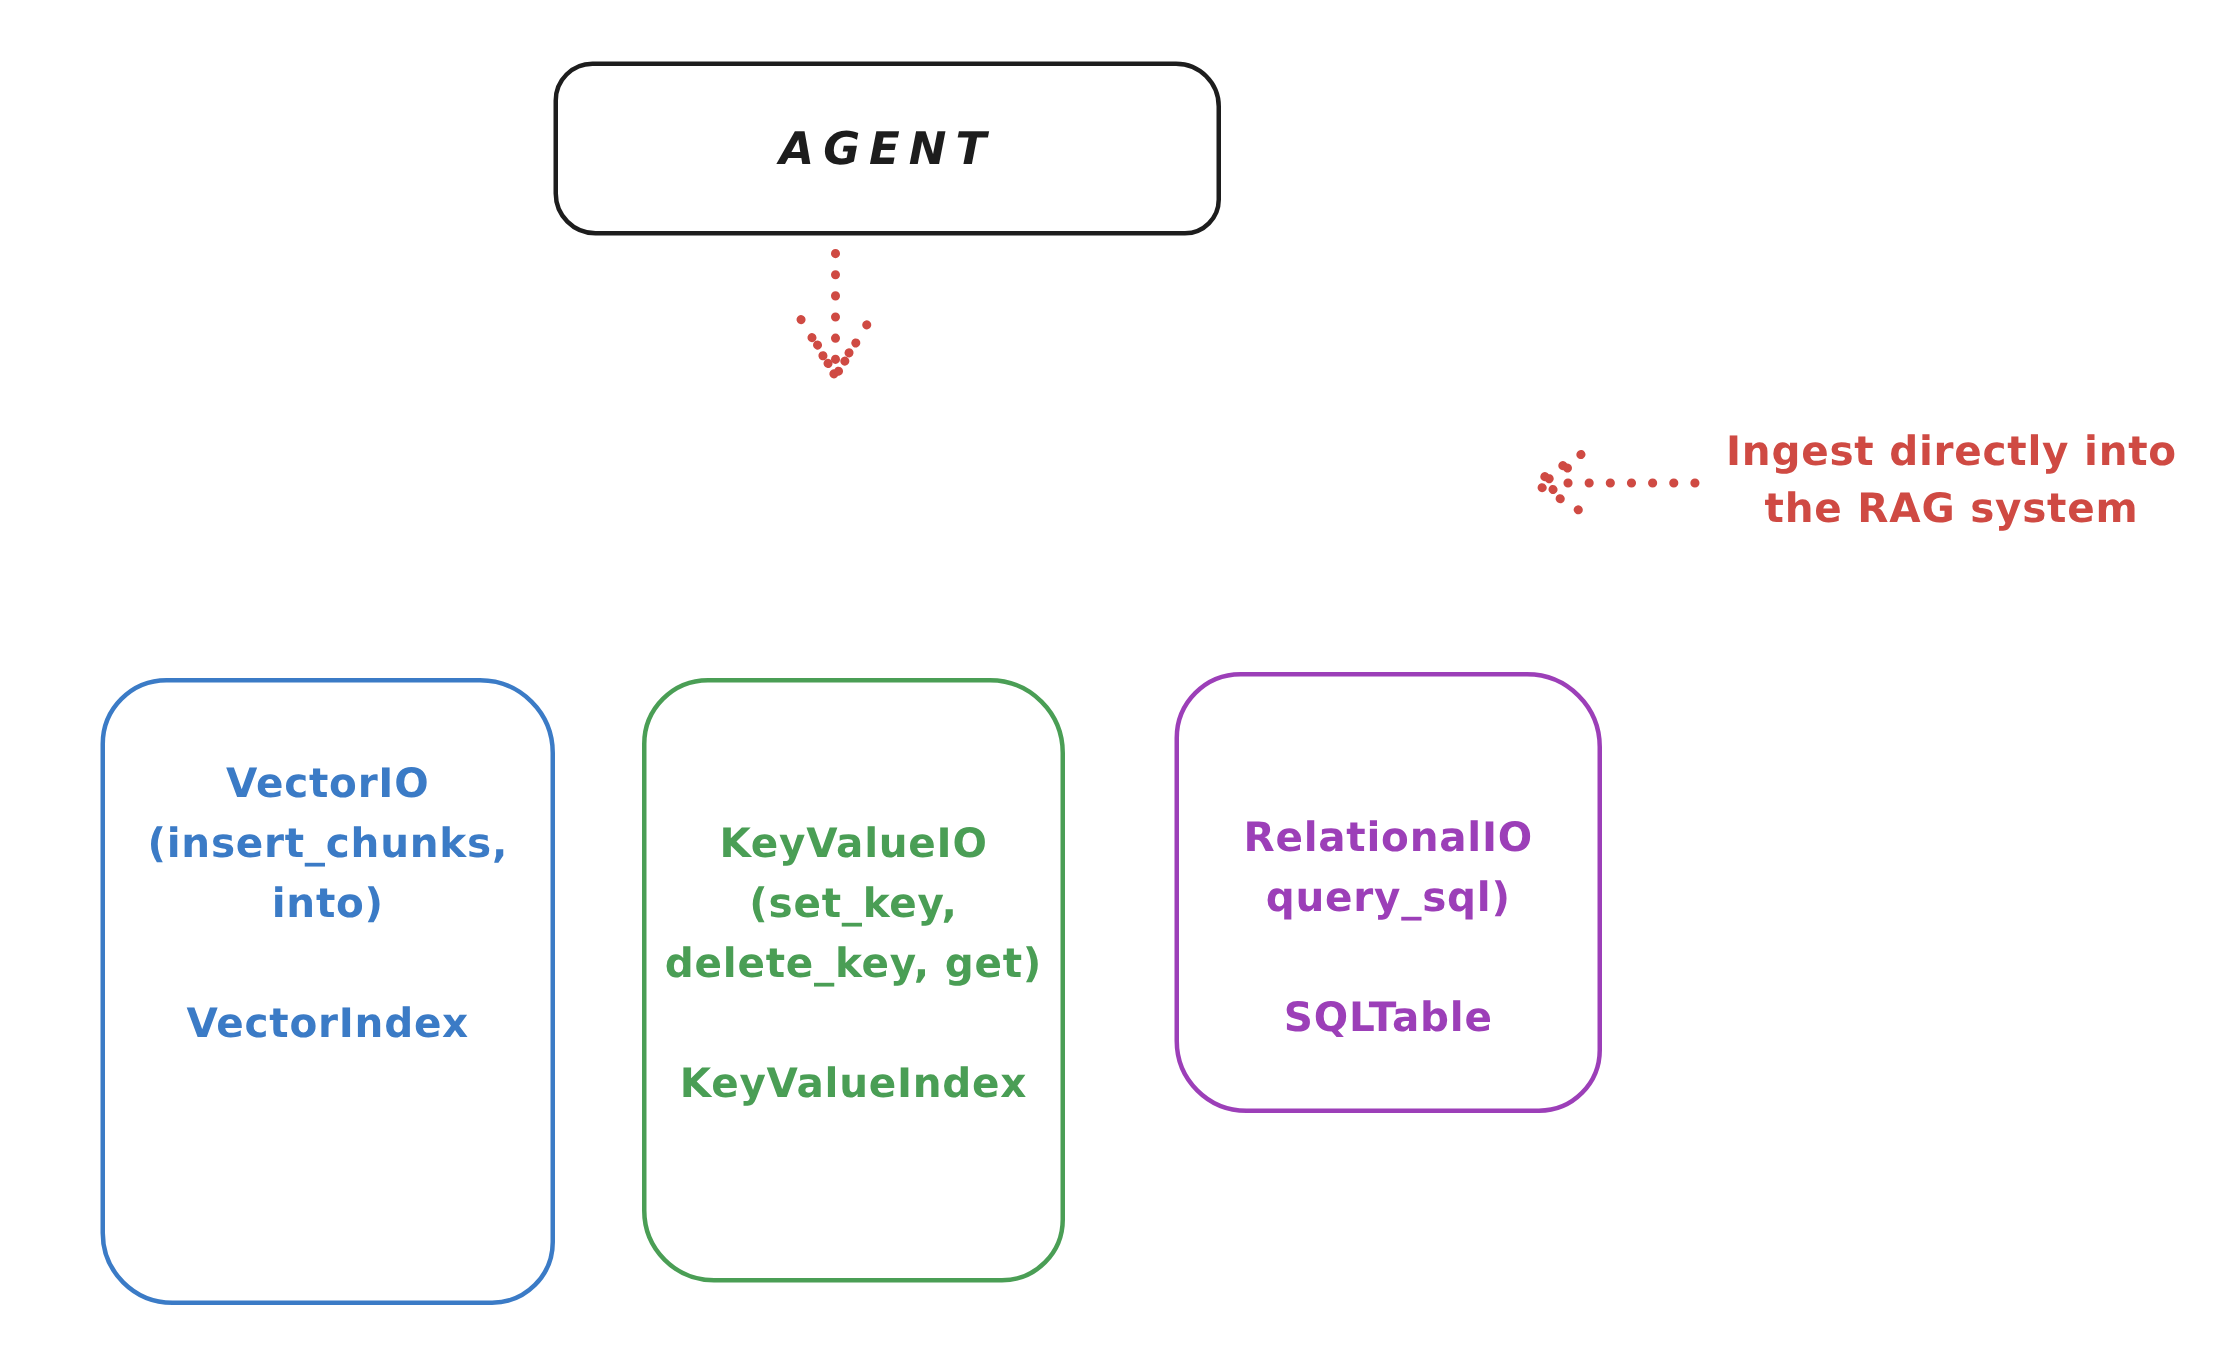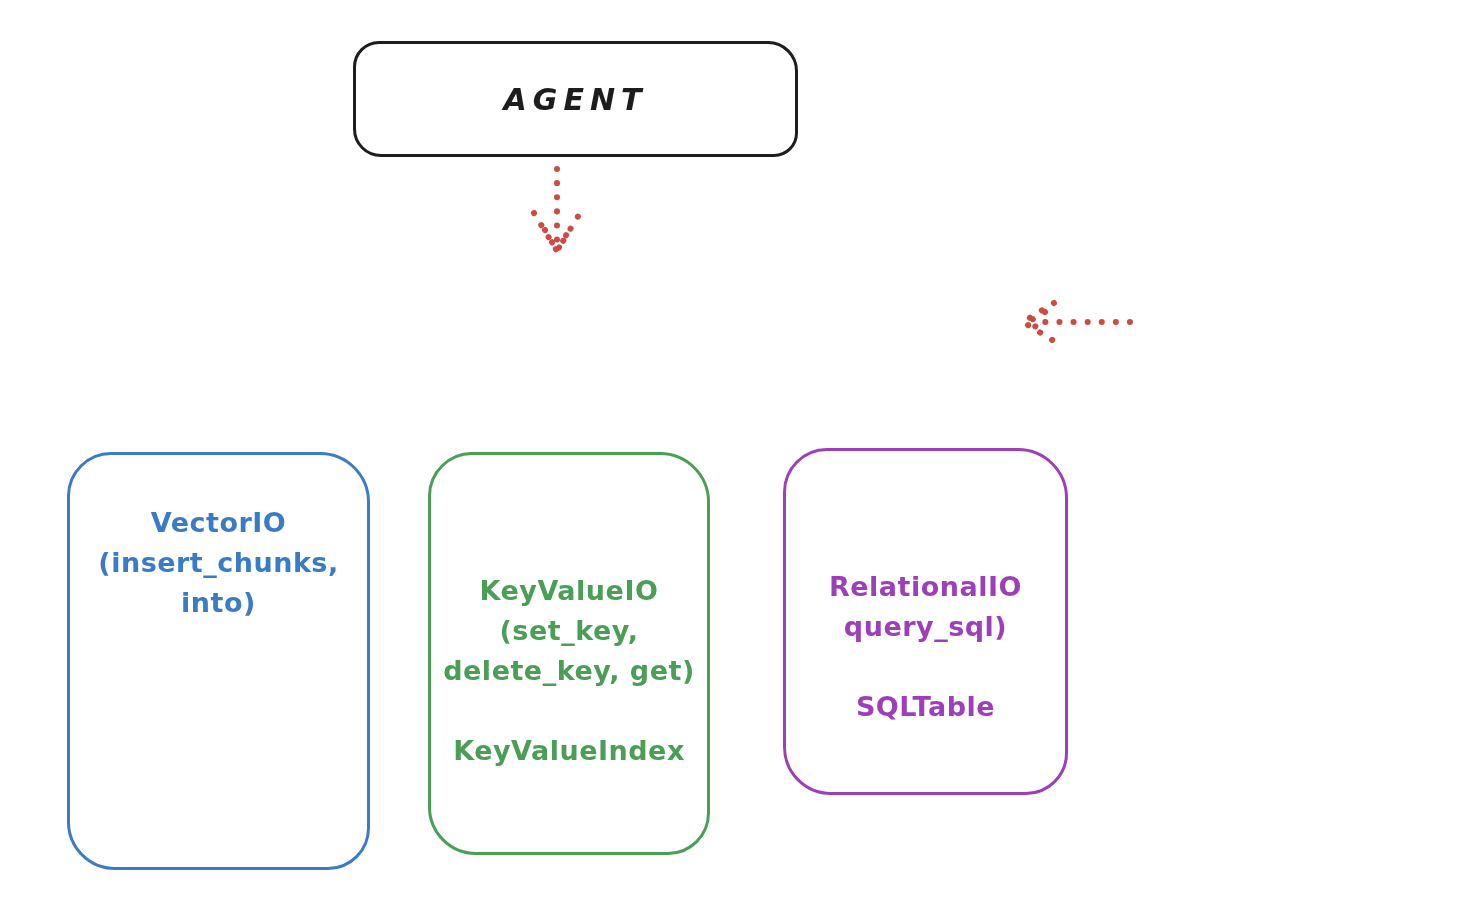--- a/index.html
+++ b/index.html
@@ -18,20 +18,21 @@
     position: absolute;
     background: #ffffff;
     border: 3.5px solid var(--black, #1d1d1d);
   }
 
   .top-box {
     display: flex;
     align-items: center;
     justify-content: center;
     border-radius: 26px 30px 24px 28px;
+    margin-left: 16px;
   }
 
   .top-box .box-label {
     font-size: 30px;
     font-weight: bold;
     color: var(--black, #1d1d1d);
     letter-spacing: 3px;
   }
 
   .agent-box { left: 353px; top: 41px; width: 445px; height: 116px; }
@@ -41,31 +42,31 @@
 
   .backend-box {
     border-width: 3.5px;
     border-style: solid;
     border-radius: 44px 50px 42px 48px;
     text-align: center;
   }
 
   .backend-blue   { left: 67px;  top: 452px; width: 303px; height: 418px; border-color: var(--blue, #3b7bc6);   color: var(--blue, #3b7bc6); }
   .backend-green  { left: 428px; top: 452px; width: 282px; height: 403px; border-color: var(--green, #4a9e55);  color: var(--green, #4a9e55); }
-  .backend-purple { left: 783px; top: 448px; width: 285px; height: 347px; border-color: var(--purple, #9c3fb8); color: var(--purple, #9c3fb8); }
+  .backend-purple { left: 783px; top: 448px; width: 285px; height: 294px; border-color: var(--purple, #9c3fb8); color: var(--purple, #9c3fb8); }
 
   .backend-body {
     padding-top: 48px;
     font-size: 27px;
     font-weight: bold;
     line-height: 40px;
     letter-spacing: 0.5px;
   }
   .backend-green .backend-body,
-  .backend-purple .backend-body { padding-top: 88px; margin-top: 28px; }
+  .backend-purple .backend-body { padding-top: 88px; }
 
   .index-label {
     margin-top: 40px;
     font-size: 27px;
     font-weight: bold;
     letter-spacing: 0.5px;
   }
 
   .annotation {
     position: absolute;
@@ -108,26 +109,31 @@
       </g>
 
       <g>
         <line x1="1130" y1="322" x2="1042" y2="322"></line>
         <polyline points="1054,303 1023,322 1054,341"></polyline>
         <polyline points="1045,312 1028,322 1045,332"></polyline>
       </g>
     </g>
   </svg>
 
+  <div class="annotation">
+    <div>Ingest directly into</div>
+    <div>the RAG system</div>
+  </div>
 
   <div class="box backend-box backend-blue">
     <div class="backend-body">
       <div>VectorIO</div>
       <div>(insert_chunks,</div>
       <div>into)</div>
+      <div class="index-label">VectorIndex</div>
     </div>
   </div>
 
   <div class="box backend-box backend-green">
     <div class="backend-body">
       <div>KeyValueIO</div>
       <div>(set_key,</div>
       <div>delete_key, get)</div>
       <div class="index-label">KeyValueIndex</div>
     </div>

